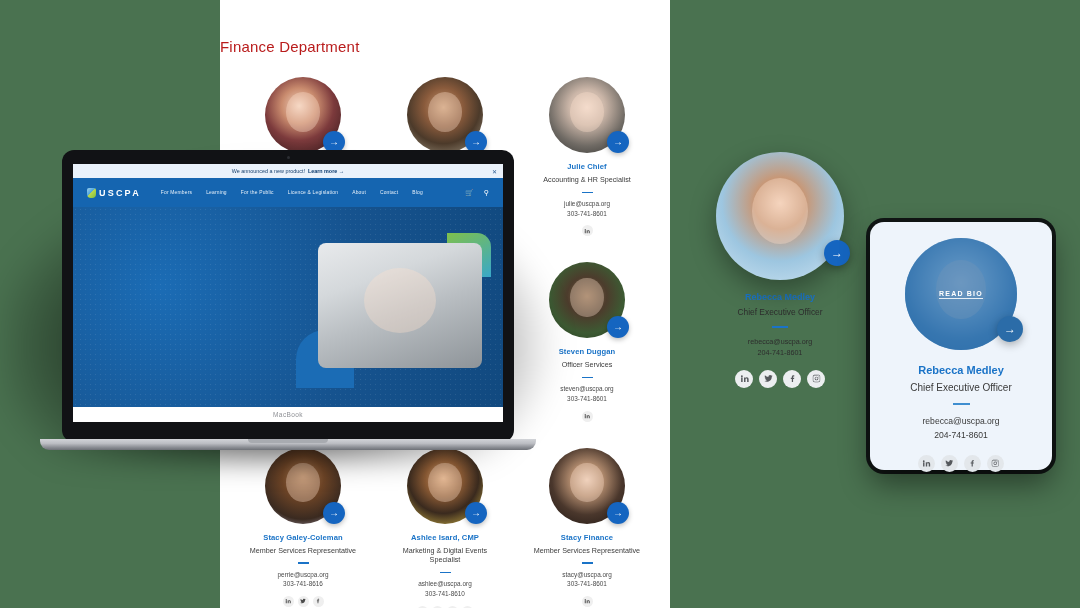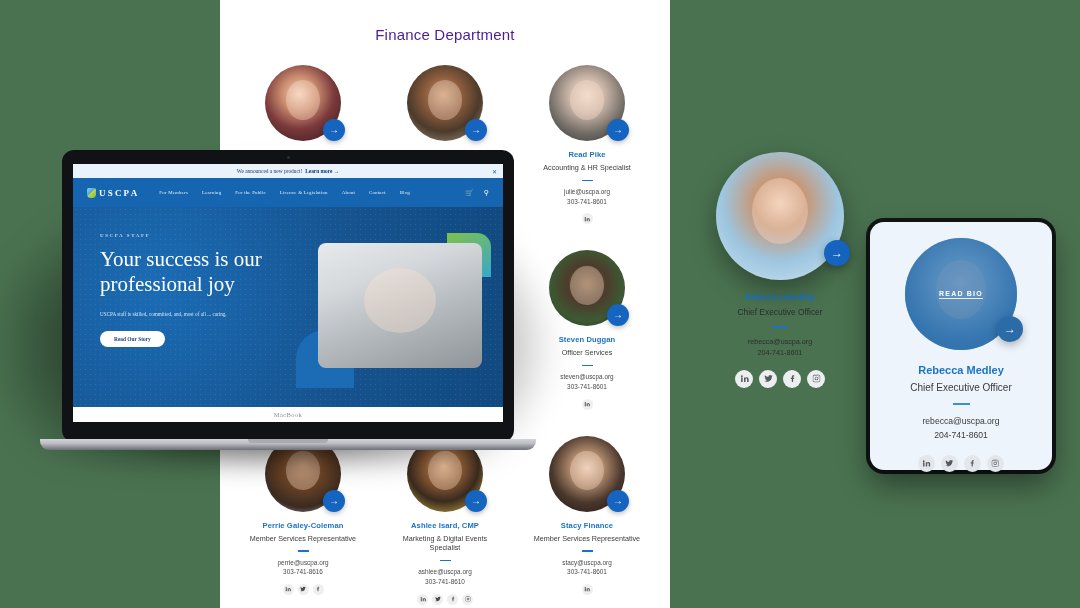--- a/index.html
+++ b/index.html
@@ -12,25 +12,24 @@
   }
   .stage { position: relative; width: 1080px; height: 608px; background: #4a7250; }
 
   
   .web-panel {
     position: absolute; left: 220px; top: 0; width: 450px; height: 608px;
     background: #ffffff;
     overflow: hidden;
   }
   .dept-title {
-    text-align: center;
     font-size: 15px;
-    color: #4c1d95;
+    color: #b91c1c;
     letter-spacing: .2px;
-    margin-top: 26px;
+    margin-top: 38px;
   }
   .staff-grid {
     margin-top: 22px;
     display: grid;
     grid-template-columns: repeat(3, 1fr);
     column-gap: 4px;
     row-gap: 26px;
     padding: 0 14px;
   }
   .staff-card { display: flex; flex-direction: column; align-items: center; }
@@ -71,21 +70,21 @@
 
   
   .laptop { position: absolute; left: 62px; top: 150px; width: 452px; height: 300px; }
   .laptop-shadow {
     position: absolute; left: -60px; top: 10px; width: 560px; height: 300px;
     background: radial-gradient(ellipse at 48% 62%, rgba(0,0,0,.78) 0%, rgba(0,0,0,.55) 38%, rgba(0,0,0,0) 70%);
     filter: blur(14px);
   }
   .laptop-lid {
     position: absolute; left: 0; top: 0; width: 452px; height: 292px;
-    background: #111215; border-radius: 12px; padding: 14px 11px 20px 11px; font-family: Liberation Serif, serif;
+    background: #111215; border-radius: 12px; padding: 14px 11px 20px 11px;
   }
   .laptop-cam { position: absolute; left: 50%; top: 6px; width: 3px; height: 3px; margin-left: -1.5px;
     border-radius: 50%; background: #2c2e33; }
   .laptop-screen {
     width: 100%; height: 100%; background: #fff; overflow: hidden; position: relative;
   }
   .laptop-label {
     position: absolute; left: 0; bottom: 4px; width: 100%; text-align: center;
     font-size: 6.5px; color: #8e9095; letter-spacing: .4px;
   }
@@ -273,21 +272,21 @@
                 <path d="M4.98 3.5a2.5 2.5 0 1 1 0 5 2.5 2.5 0 0 1 0-5zM3 9h4v12H3V9zm7 0h3.8v1.7h.05c.53-.95 1.83-1.95 3.77-1.95C21.6 8.75 23 11 23 14.6V21h-4v-5.7c0-1.4-.03-3.2-2-3.2-2 0-2.3 1.5-2.3 3.1V21h-4V9z"></path>
               </svg>
             </div>
           </div>
         </div>
         <div class="staff-card">
           <div class="avatar-wrap">
             <div class="avatar p-julie face"></div>
             <div class="arrow-badge">→</div>
           </div>
-          <div class="staff-name">Read Pike</div>
+          <div class="staff-name">Julie Chief</div>
           <div class="staff-role">Accounting &amp; HR Specialist</div>
           <div class="sep"></div>
           <div class="staff-email">julie@uscpa.org</div>
           <div class="staff-phone">303-741-8601</div>
           <div class="socials">
             <div class="soc">
               <svg viewBox="0 0 24 24">
                 <path d="M4.98 3.5a2.5 2.5 0 1 1 0 5 2.5 2.5 0 0 1 0-5zM3 9h4v12H3V9zm7 0h3.8v1.7h.05c.53-.95 1.83-1.95 3.77-1.95C21.6 8.75 23 11 23 14.6V21h-4v-5.7c0-1.4-.03-3.2-2-3.2-2 0-2.3 1.5-2.3 3.1V21h-4V9z"></path>
               </svg>
             </div>
@@ -331,21 +330,21 @@
                 <path d="M4.98 3.5a2.5 2.5 0 1 1 0 5 2.5 2.5 0 0 1 0-5zM3 9h4v12H3V9zm7 0h3.8v1.7h.05c.53-.95 1.83-1.95 3.77-1.95C21.6 8.75 23 11 23 14.6V21h-4v-5.7c0-1.4-.03-3.2-2-3.2-2 0-2.3 1.5-2.3 3.1V21h-4V9z"></path>
               </svg>
             </div>
           </div>
         </div>
         <div class="staff-card">
           <div class="avatar-wrap">
             <div class="avatar p-perrie face"></div>
             <div class="arrow-badge">→</div>
           </div>
-          <div class="staff-name">Perrie Galey-Coleman</div>
+          <div class="staff-name">Stacy Galey-Coleman</div>
           <div class="staff-role">Member Services Representative</div>
           <div class="sep"></div>
           <div class="staff-email">perrie@uscpa.org</div>
           <div class="staff-phone">303-741-8616</div>
           <div class="socials">
             <div class="soc">
               <svg viewBox="0 0 24 24">
                 <path d="M4.98 3.5a2.5 2.5 0 1 1 0 5 2.5 2.5 0 0 1 0-5zM3 9h4v12H3V9zm7 0h3.8v1.7h.05c.53-.95 1.83-1.95 3.77-1.95C21.6 8.75 23 11 23 14.6V21h-4v-5.7c0-1.4-.03-3.2-2-3.2-2 0-2.3 1.5-2.3 3.1V21h-4V9z"></path>
               </svg>
             </div>
@@ -442,26 +441,20 @@
               <span class="nav-item">Blog</span>
             </div>
           <div class="nav-right">
             <span class="nav-ico">🛒</span>
             <span class="nav-ico">⚲</span>
           </div>
         </div>
 
         <div class="hero">
           <div class="hero-dots"></div>
-          <div class="hero-left">
-            <div class="kicker">USCPA STAFF</div>
-            <div class="hero-title">Your success is our professional joy</div>
-            <div class="hero-sub">USCPA staff is skilled, committed, and, most of all ... caring.</div>
-            <div class="hero-btn">Read Our Story</div>
-          </div>
           <div class="hero-img-wrap">
             <div class="shape-green"></div>
             <div class="shape-blue2"></div>
             <div class="hero-photo p-hero face"></div>
           </div>
         </div>
 
         <div class="laptop-label">MacBook</div>
       </div>
     </div>

